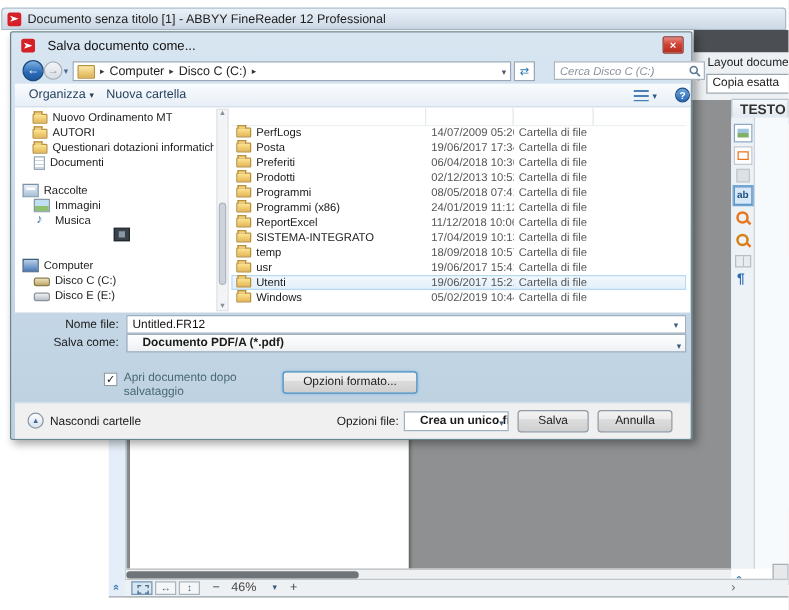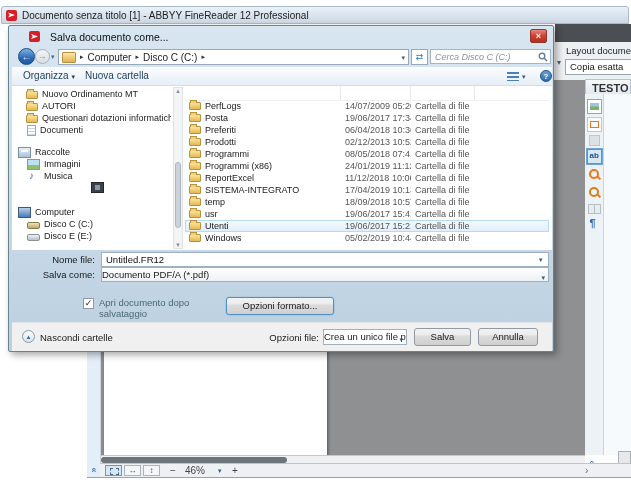--- a/index.html
+++ b/index.html
@@ -57,41 +57,41 @@
   .zoombar .zitem{position:absolute;top:0;height:13px;line-height:13px;font-size:10px;color:#444;}
   .fitbtn{position:absolute;top:1px;width:17px;height:11px;box-sizing:border-box;border:1px solid #a8b4be;background:#f4f6f8;text-align:center;line-height:9px;font-size:8px;color:#3a5a7a;}
   .fitbtn.pressed{border-color:#7596b4;background:#d8e6f2;}
   .fit-page::after{content:"";position:absolute;left:4px;top:2px;width:7px;height:5px;border:1px dashed #4a6a8a;}
   .bottom-line{position:absolute;left:87px;top:477px;width:544px;height:1px;background:#9aa2a8;}
 
   
   .dialog{position:absolute;left:8px;top:25px;width:546px;height:327px;box-sizing:border-box;z-index:10;
     background:linear-gradient(180deg,#d8e6f2,#bcd0e0);border:1px solid #68858f;border-radius:2px;
     box-shadow:3px 3px 7px rgba(0,0,0,.35);}
-  .dlg-titlebar{position:absolute;left:0;top:0;width:100%;height:21px;display:flex;align-items:center;padding-left:20px;box-sizing:border-box;}
+  .dlg-titlebar{position:absolute;left:0;top:0;width:100%;height:21px;display:flex;align-items:center;padding-left:8px;box-sizing:border-box;}
   .dlg-title{font-size:10.5px;color:#111;margin-left:5px;white-space:nowrap;}
   .dlg-close{position:absolute;right:6px;top:3px;width:17px;height:14px;box-sizing:border-box;border:1px solid #93362c;border-radius:2px;
     background:linear-gradient(180deg,#e8887e,#cf4335 45%,#b52e20);color:#fff;font-size:9px;line-height:12px;text-align:center;font-weight:bold;}
 
   .addr-row{position:absolute;left:4px;top:22px;width:538px;height:19px;}
   .nav-back{position:absolute;left:5px;top:0;width:17px;height:17px;border-radius:50%;box-sizing:border-box;border:1px solid #1a4a80;
     background:linear-gradient(180deg,#7fb2e0,#2a6ab8 60%,#1f5aa0);color:#fff;text-align:center;line-height:15px;font-size:10px;}
   .nav-fwd{position:absolute;left:22px;top:1px;width:15px;height:15px;border-radius:50%;box-sizing:border-box;border:1px solid #aab2ba;
     background:linear-gradient(180deg,#f2f5f8,#d8dee4);color:#9aa2aa;text-align:center;line-height:13px;font-size:9px;}
   .nav-caret{position:absolute;left:38px;top:5px;font-size:7px;color:#4a6a8a;}
   .crumb-box{position:absolute;left:45px;top:1px;width:351px;height:16px;box-sizing:border-box;background:#fff;border:1px solid #98a8b8;
     display:flex;align-items:center;padding-left:3px;overflow:hidden;}
   .crumb-box .box-caret{position:absolute;right:3px;top:4px;font-size:7px;color:#4a5a6a;}
   .crumb-sep{font-size:7px;color:#333;margin:0 4px;}
   .crumb{font-size:10px;color:#222;white-space:nowrap;}
   .crumb-item{display:flex;align-items:center;}
   .ico-crumb-drive{width:12px;height:9px;background:linear-gradient(180deg,#fce9a8,#e0b254);border:1px solid #b8913c;border-radius:1px;flex:none;}
   .refresh-btn{position:absolute;left:398px;top:1px;width:17px;height:16px;box-sizing:border-box;background:#fff;border:1px solid #98a8b8;
     text-align:center;line-height:14px;font-size:9px;color:#2a7ab8;}
-  .search-box{position:absolute;left:417px;top:1px;width:121px;height:15px;box-sizing:border-box;}
+  .search-box{position:absolute;left:430px;top:1px;width:121px;height:15px;box-sizing:border-box;}
   .search-box input{width:100%;height:100%;box-sizing:border-box;border:1px solid #a8b4c0;padding:0 16px 0 4px;font-size:9px;
     font-family:"Liberation Sans",sans-serif;color:#333;background:#fff;}
   .search-box input::placeholder{color:#8a929a;font-style:italic;}
   .search-glyph{position:absolute;right:3px;top:3px;width:10px;height:10px;}
 
   .cmd-bar{position:absolute;left:3px;top:41px;width:540px;height:19px;background:linear-gradient(180deg,#fafcfe,#e7eef6);
     border-bottom:1px solid #d5dee8;box-sizing:border-box;}
   .cmd-item{position:absolute;top:3px;font-size:10px;color:#1e3c5a;white-space:nowrap;}
   .cmd-caret{font-size:7px;color:#1e3c5a;margin-left:3px;}
   .views-ico{position:absolute;left:495px;top:5px;width:12px;height:9px;
@@ -141,21 +141,21 @@
   .c-name .ico-folder{margin-right:4px;}
   .c-mod,.c-tipo{color:#555;}
   .c-mod{width:70px;}
   .c-tipo{width:64px;}
   .c-dim{width:74px;}
 
   .field-label{position:absolute;font-size:9.5px;color:#1a1a1a;text-align:right;}
   .fileinput{position:absolute;left:92px;top:226px;width:448px;height:15px;box-sizing:border-box;border:1px solid #9fb0be;
     font-size:9.5px;padding:0 14px 0 4px;font-family:"Liberation Sans",sans-serif;color:#111;}
   .combo{position:absolute;box-sizing:border-box;background:linear-gradient(180deg,#fefefe,#eef1f4);border:1px solid #9fb0be;
-    font-size:9.5px;line-height:13px;padding:0 14px 0 0;white-space:nowrap;overflow:hidden;}
+    font-size:9.5px;line-height:13px;padding:0 14px 0 12px;white-space:nowrap;overflow:hidden;font-weight:bold;}
   .combo-caret{position:absolute;right:3px;top:3px;font-size:7px;color:#3a5a7a;}
   .savetype{left:92px;top:241px;width:448px;height:15px;}
   .fn-caret{position:absolute;left:530px;top:230px;font-size:7px;color:#3a5a7a;}
 
   .checkbox{position:absolute;left:74px;top:272px;width:11px;height:11px;box-sizing:border-box;background:#fff;border:1px solid #8a9aa8;
     font-size:9px;line-height:9px;text-align:center;color:#222;}
   .chk-label{position:absolute;left:90px;top:271px;width:118px;font-size:9.5px;line-height:11px;color:#4a6a72;}
   .fmt-btn{position:absolute;left:217px;top:271px;width:108px;height:18px;box-sizing:border-box;border:1px solid #4d90c0;border-radius:3px;
     background:linear-gradient(180deg,#f2f2f2,#ebebeb 40%,#dddddd 41%,#cfcfcf);box-shadow:0 0 2px #7ab8e0;
     font-size:9.5px;text-align:center;line-height:16px;color:#222;}

